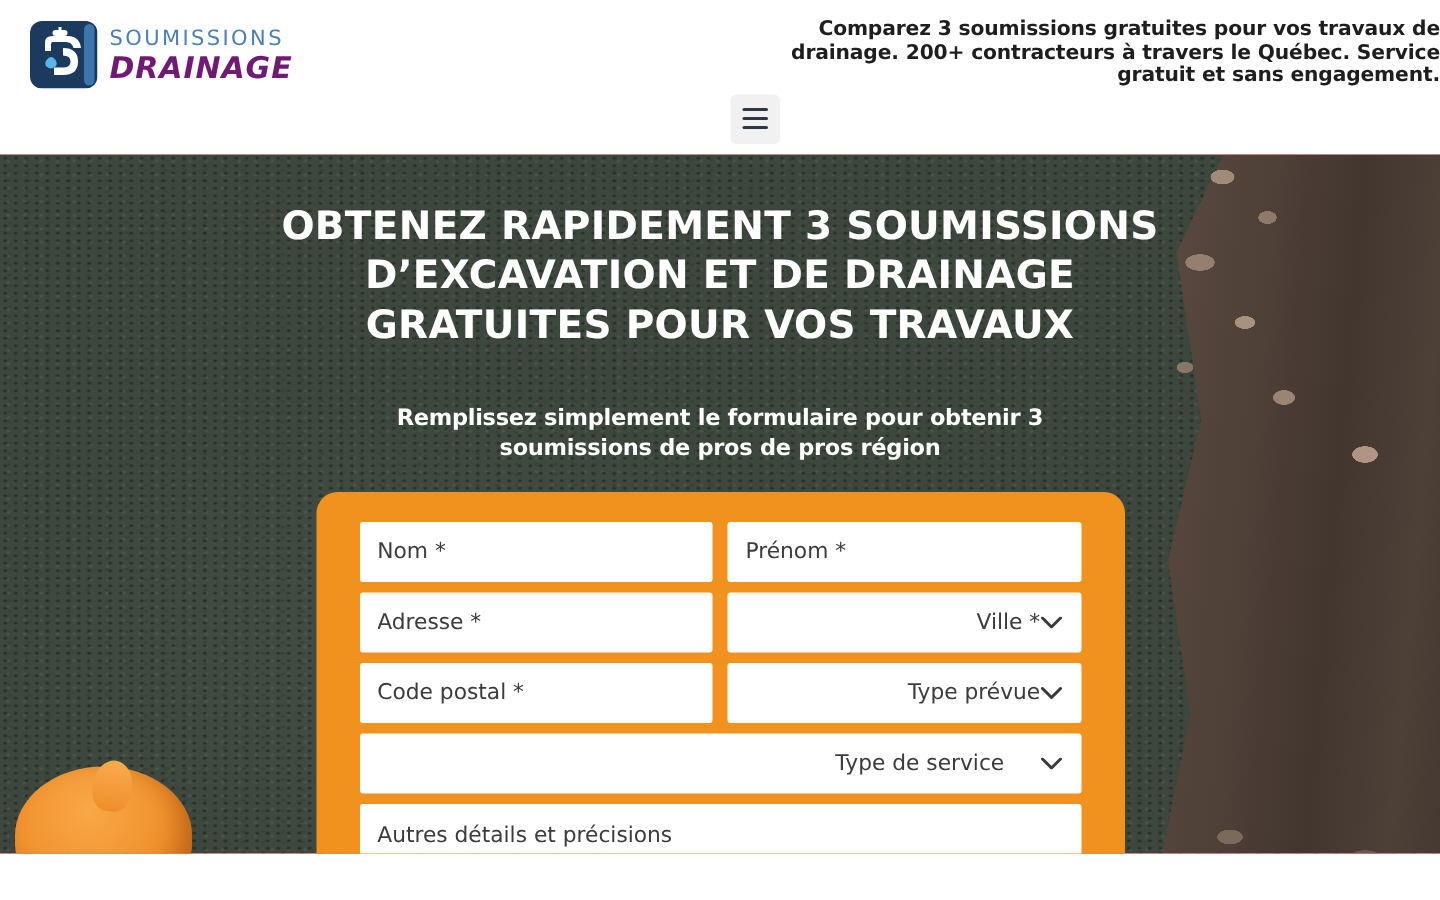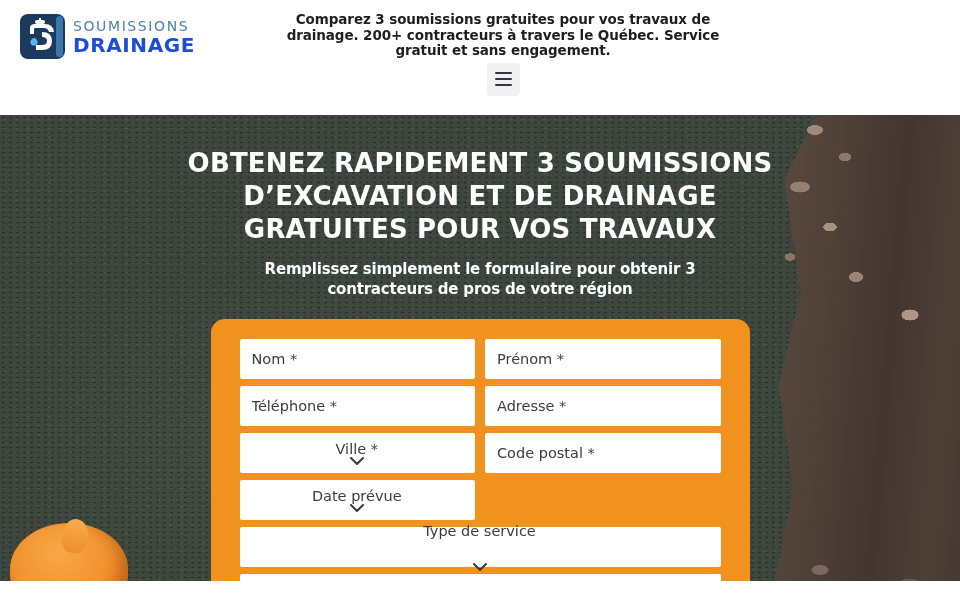--- a/index.html
+++ b/index.html
@@ -1,28 +1,28 @@
 <!DOCTYPE html>
 <html><head>
 <meta charset="utf-8">
 <style>
   * { margin:0; padding:0; box-sizing:border-box; }
   html,body { width:960px; height:600px; overflow:hidden; background:#fff;
               font-family:"DejaVu Sans", sans-serif; }
 
   
-  .header { position:relative; width:960px; height:115px; background:#ffffff; }
+  .header { position:relative; width:960px; height:103px; background:#ffffff; }
 
   .logo { position:absolute; left:20px; top:14px; display:flex; align-items:center; gap:8px; cursor:pointer; }
   .logo-icon { width:45px; height:45px; display:block; }
   .logo-text { display:flex; flex-direction:column; line-height:1; }
   .logo-top { color:#4a80b2; font-size:14px; letter-spacing:1.6px; font-weight:500; }
-  .logo-bottom { color:#1d4ed8; font-size:20px; font-weight:800; letter-spacing:0.6px; margin-top:2px; }
+  .logo-bottom { color:#701a75; font-size:20px; font-weight:800; letter-spacing:0.6px; margin-top:2px;font-style:italic; }
 
-  .header-center { position:absolute; left:0; right:0; top:12px; text-align:center;padding-left:46px; }
+  .header-center { position:absolute; left:0; right:0; top:12px; text-align:right;padding-left:46px; }
   .tagline { color:#1e1e1e; font-weight:700; font-size:13.5px; line-height:15.5px; letter-spacing:-0.1px; }
   .menu-btn { margin:4px auto 0; width:33px; height:33px; background:#f1f1f1; border:none;
               border-radius:4px; display:flex; align-items:center; justify-content:center; cursor:pointer; }
   .menu-bars { display:flex; flex-direction:column; gap:3.5px; }
   .menu-bars span { display:block; width:17px; height:2.5px; background:#2e3744; border-radius:1px; }
 
   
   .hero { position:relative; width:960px; height:466px; overflow:hidden; background:#ef4444; }
 
   .hero-bg { position:absolute; inset:0; }
@@ -53,34 +53,34 @@
     border-radius:52% 52% 46% 46%;
     background:radial-gradient(circle at 42% 32%, #f8a848 0%, #f0912d 55%, #d97420 100%);
     box-shadow:inset -8px -6px 14px rgba(150,70,10,0.45); }
   .hard-hat::before { content:""; position:absolute; left:44%; top:-4px; width:26px; height:34px;
     border-radius:50% 50% 40% 40%; background:linear-gradient(180deg,#f9ab4e,#ef8e2a);
     transform:rotate(8deg); }
 
   .hero-content { position:relative; z-index:2; padding-top:32px; text-align:center; }
   .hero-title { color:#ffffff; font-weight:800; font-size:26px; line-height:33px; letter-spacing:0.2px; }
   .hero-title div { white-space:nowrap; }
-  .hero-subtitle { margin-top:13px; color:#ffffff; font-weight:700; font-size:15px; line-height:20px; letter-spacing:-0.2px; }
+  .hero-subtitle { margin-top:34px; color:#ffffff; font-weight:700; font-size:15px; line-height:20px; letter-spacing:-0.2px; }
   .hero-subtitle div { white-space:nowrap; }
 
   
   .form-card { margin:20px auto 0; width:539px; background:#f2921e; border-radius:14px;
                padding:20px 29px 40px; }
   .form-grid { display:grid; grid-template-columns:1fr 1fr; column-gap:10px; row-gap:7px; }
   .fld { height:40px; background:#ffffff; border:none; border-radius:2px;
          font-family:"DejaVu Sans", sans-serif; font-size:14.5px; color:#3c3c3c; }
   input.fld { padding:16px 12px; width:100%; }
   input.fld::placeholder, textarea.fld::placeholder { color:#3c3c3c; opacity:1; }
   .full { grid-column:1 / 3;gap:24px; }
-  .select { display:flex; align-items:center; justify-content:center;
-            padding:0 13px 0 12px; cursor:pointer;flex-direction:column; }
+  .select { display:flex; align-items:center; justify-content:flex-end;
+            padding:0 13px 0 12px; cursor:pointer; }
   .chev { display:flex; align-items:center; }
   textarea.fld { height:90px; padding:13px 12px; resize:none; }
 </style>
 </head>
 <body>
 
 <div class="header">
 
   <a class="logo">
     <svg class="logo-icon" viewBox="0 0 45 45">
@@ -124,44 +124,43 @@
   </div>
 
   <div class="hero-content">
     <h1 class="hero-title">
       <div>OBTENEZ RAPIDEMENT 3 SOUMISSIONS</div>
       <div>D’EXCAVATION ET DE DRAINAGE</div>
       <div>GRATUITES POUR VOS TRAVAUX</div>
     </h1>
     <div class="hero-subtitle">
       <div>Remplissez simplement le formulaire pour obtenir 3</div>
-      <div>contracteurs de pros de votre région</div>
+      <div>soumissions de pros de pros région</div>
     </div>
 
     <form class="form-card">
       <div class="form-grid">
 
         <input class="fld" type="text" placeholder="Nom *" style="">
         <input class="fld" type="text" placeholder="Prénom *" style="">
 
-        <input class="fld" type="text" placeholder="Téléphone *" style="">
 
         <input class="fld" type="text" placeholder="Adresse *" style="">
         <div class="fld select">
           <span>Ville *</span>
           <span class="chev">
             <svg width="14" height="8" viewBox="0 0 14 8">
                 <polyline points="1,1 7,7 13,1" fill="none" stroke="#3a3a3a" stroke-width="2" stroke-linecap="round" stroke-linejoin="round"></polyline>
               </svg>
           </span>
         </div>
 
         <input class="fld" type="text" placeholder="Code postal *" style="">
         <div class="fld select">
-          <span>Date prévue</span>
+          <span>Type prévue</span>
           <span class="chev">
             <svg width="14" height="8" viewBox="0 0 14 8">
                 <polyline points="1,1 7,7 13,1" fill="none" stroke="#3a3a3a" stroke-width="2" stroke-linecap="round" stroke-linejoin="round"></polyline>
               </svg>
           </span>
         </div>
 
         <div class="fld select full">
           <span>Type de service</span>
           <span class="chev">

